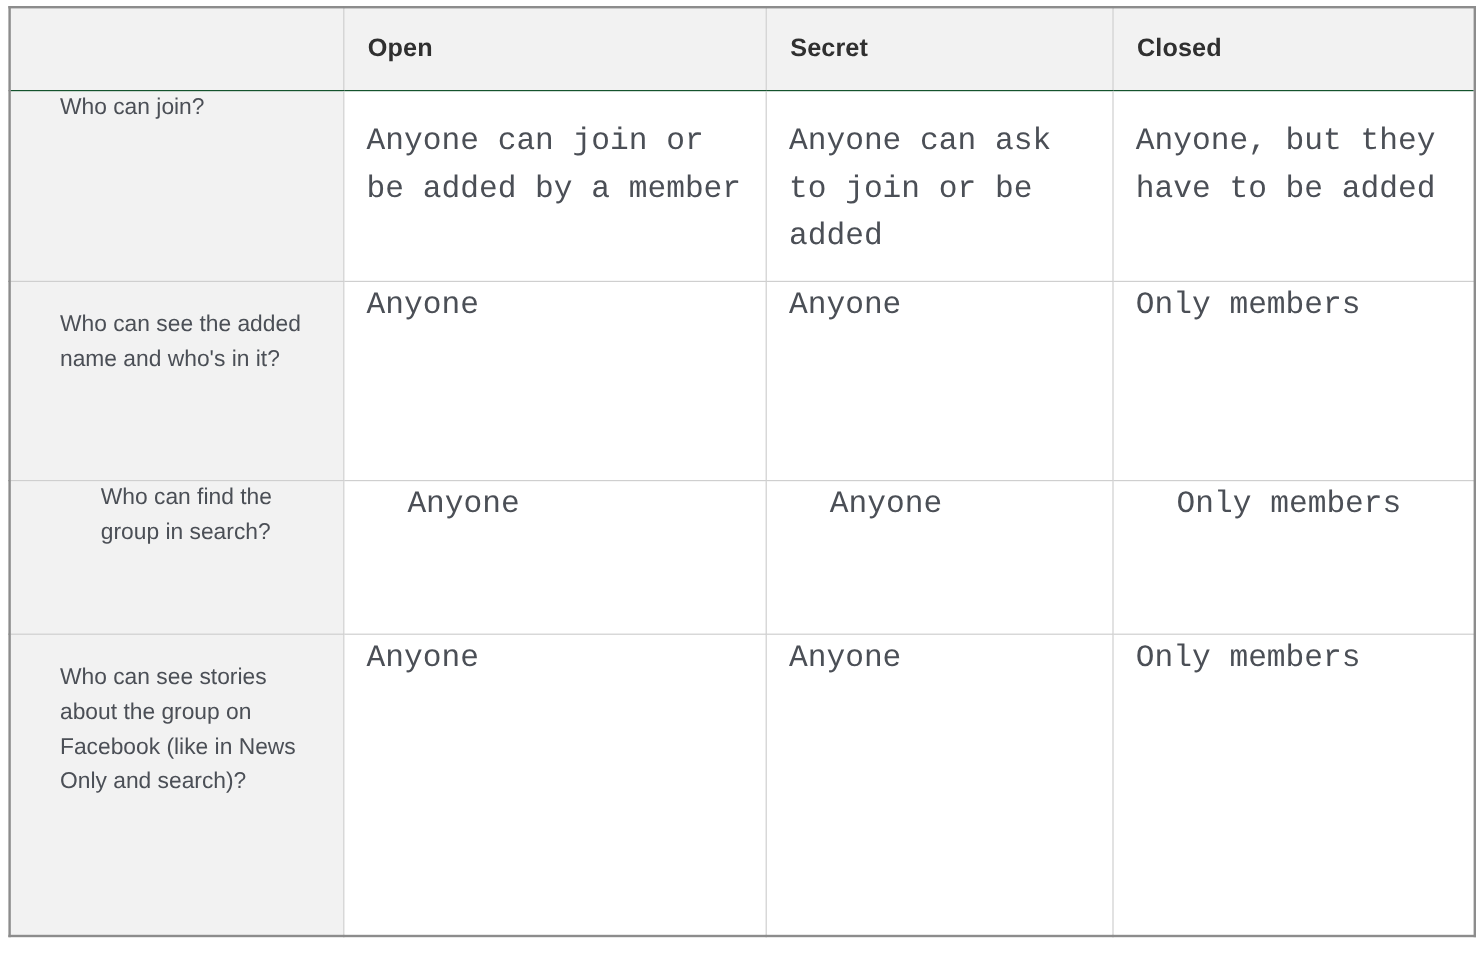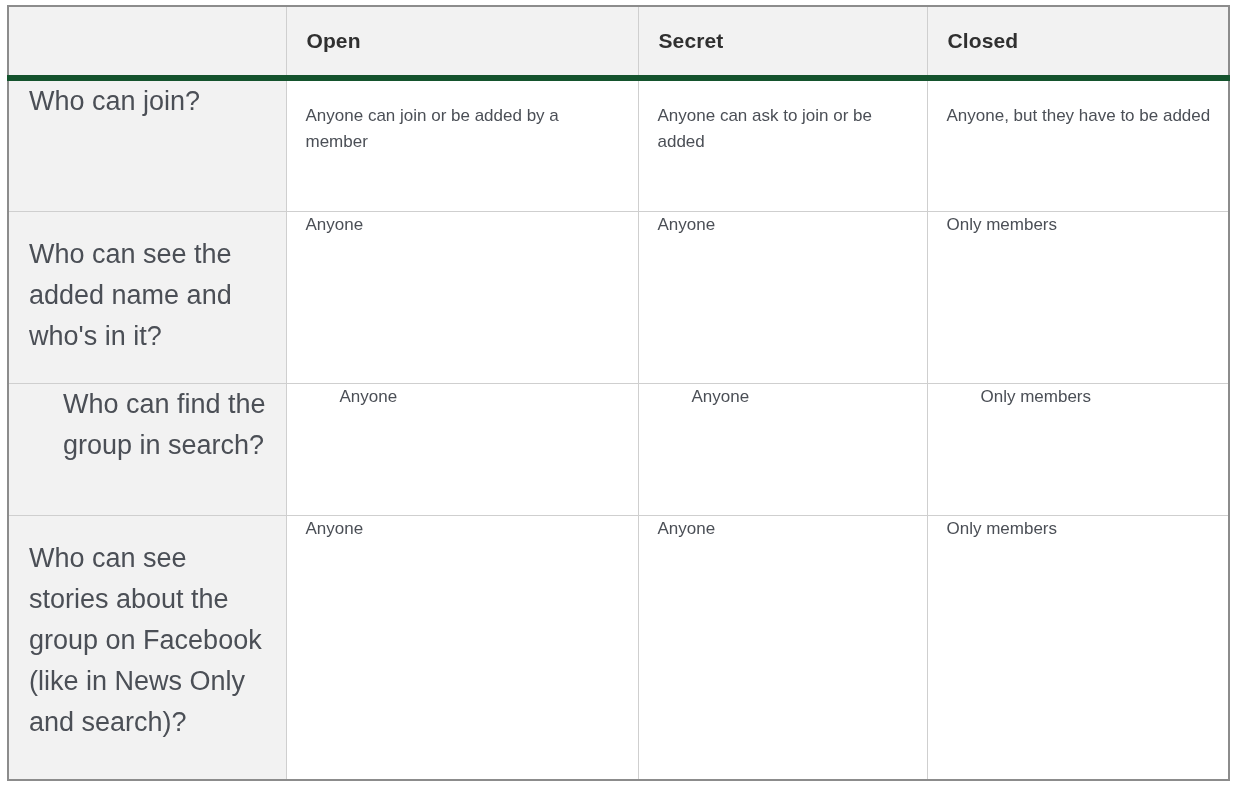--- a/index.html
+++ b/index.html
@@ -51,21 +51,21 @@
     vertical-align: top;
     text-align: left;
     padding: 0;
   }
 
   
   thead tr.header-row th {
     background: #f2f2f2;
     height: 68px;
     vertical-align: middle;
-    border-bottom: 6px solid #14532d;
+    border-bottom: 1px solid #14532d;
   }
   th.col-head-blank {
     background: #f2f2f2;
   }
   .col-head-text {
     display: block;
     padding: 0 0 0 20px;
     font-size: 21px;
     font-weight: bold;
     color: #303030;
@@ -78,42 +78,44 @@
     background: #f2f2f2;
     vertical-align: middle;
     border-right: 1px solid #bdbdbd;
   }
   td.row-label.top-align {
     vertical-align: top;
   }
   .row-label-text {
     display: block;
     padding: 0 16px 0 20px;
-    font-size: 27px;
+    font-size: 19px;
     color: #4b4f56;
     line-height: 1.52;
+    margin-left: 21px;
   }
   td.row-label.top-align .row-label-text {
     padding-top: 22px;
   }
 
   
   td.value-cell {
     background: #ffffff;
     vertical-align: middle;
   }
   td.value-cell.top-align {
     vertical-align: top;
   }
   .value-text {
     display: block;
     padding: 0 14px 0 19px;
-    font-size: 17px;
+    font-size: 26px;
     color: #4b4f56;
     line-height: 1.52;
+    font-family: Liberation Mono, monospace;
   }
   td.value-cell.top-align .value-text {
     padding-top: 22px;
   }
 
   
   tr.r-join    td { height: 112px; }
   tr.r-see     td { height: 147px; }
   tr.r-posts   td { height: 113px; }
   tr.r-search  td { height: 113px; padding-left: 34px; }

